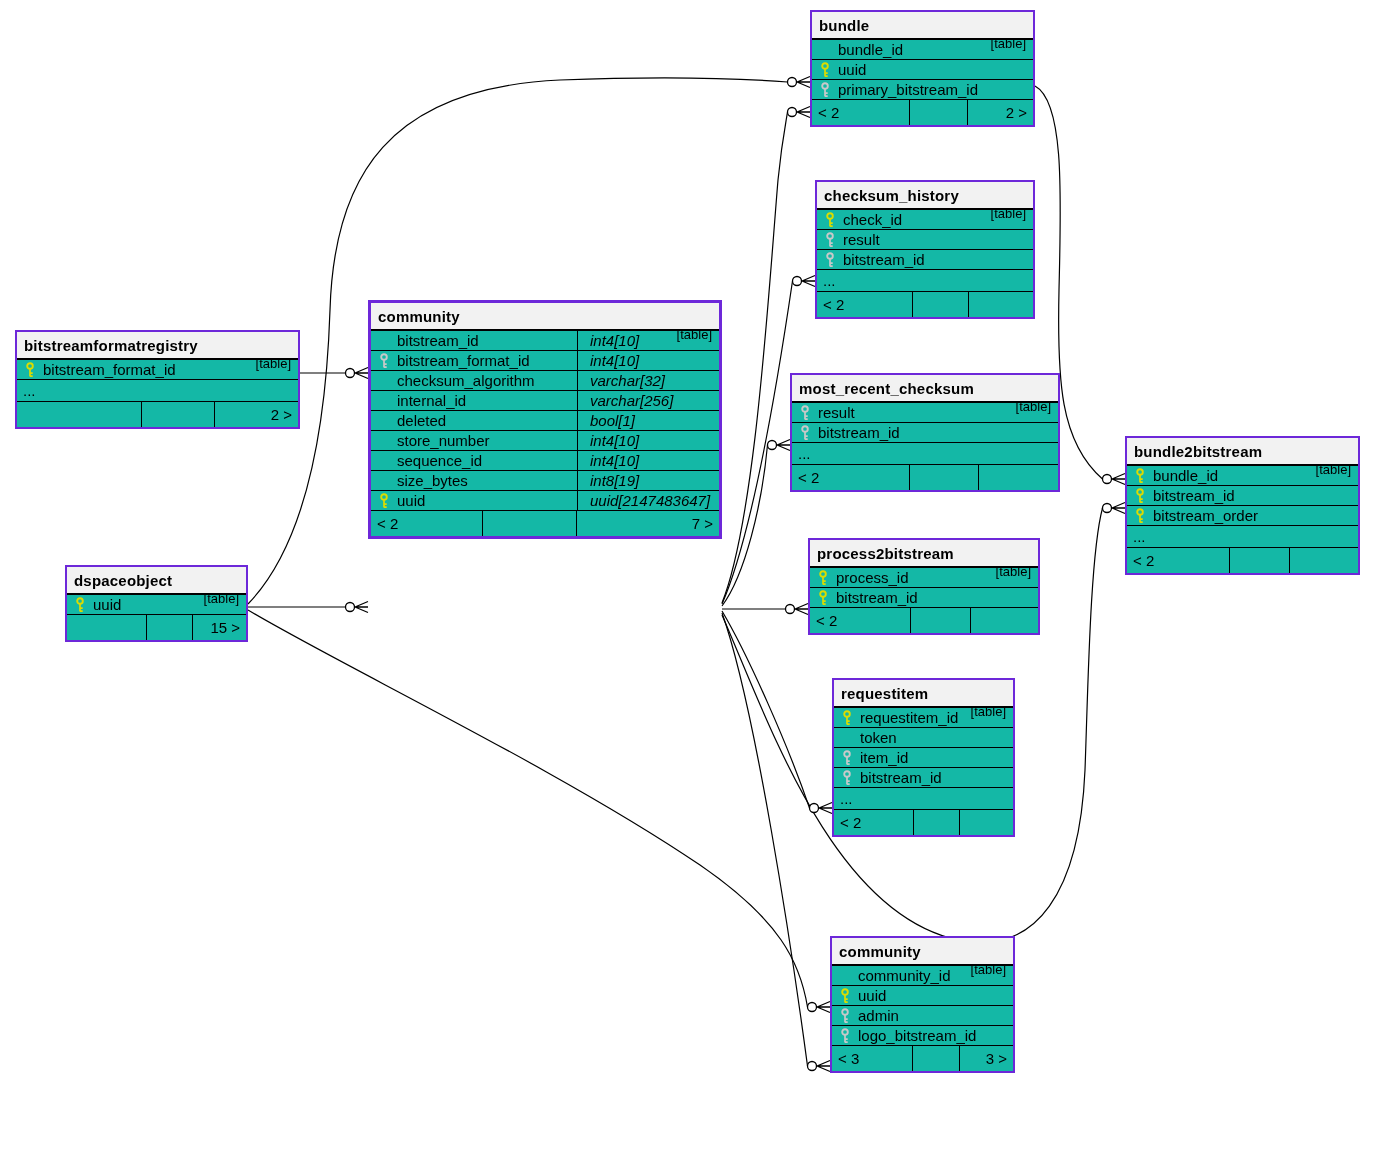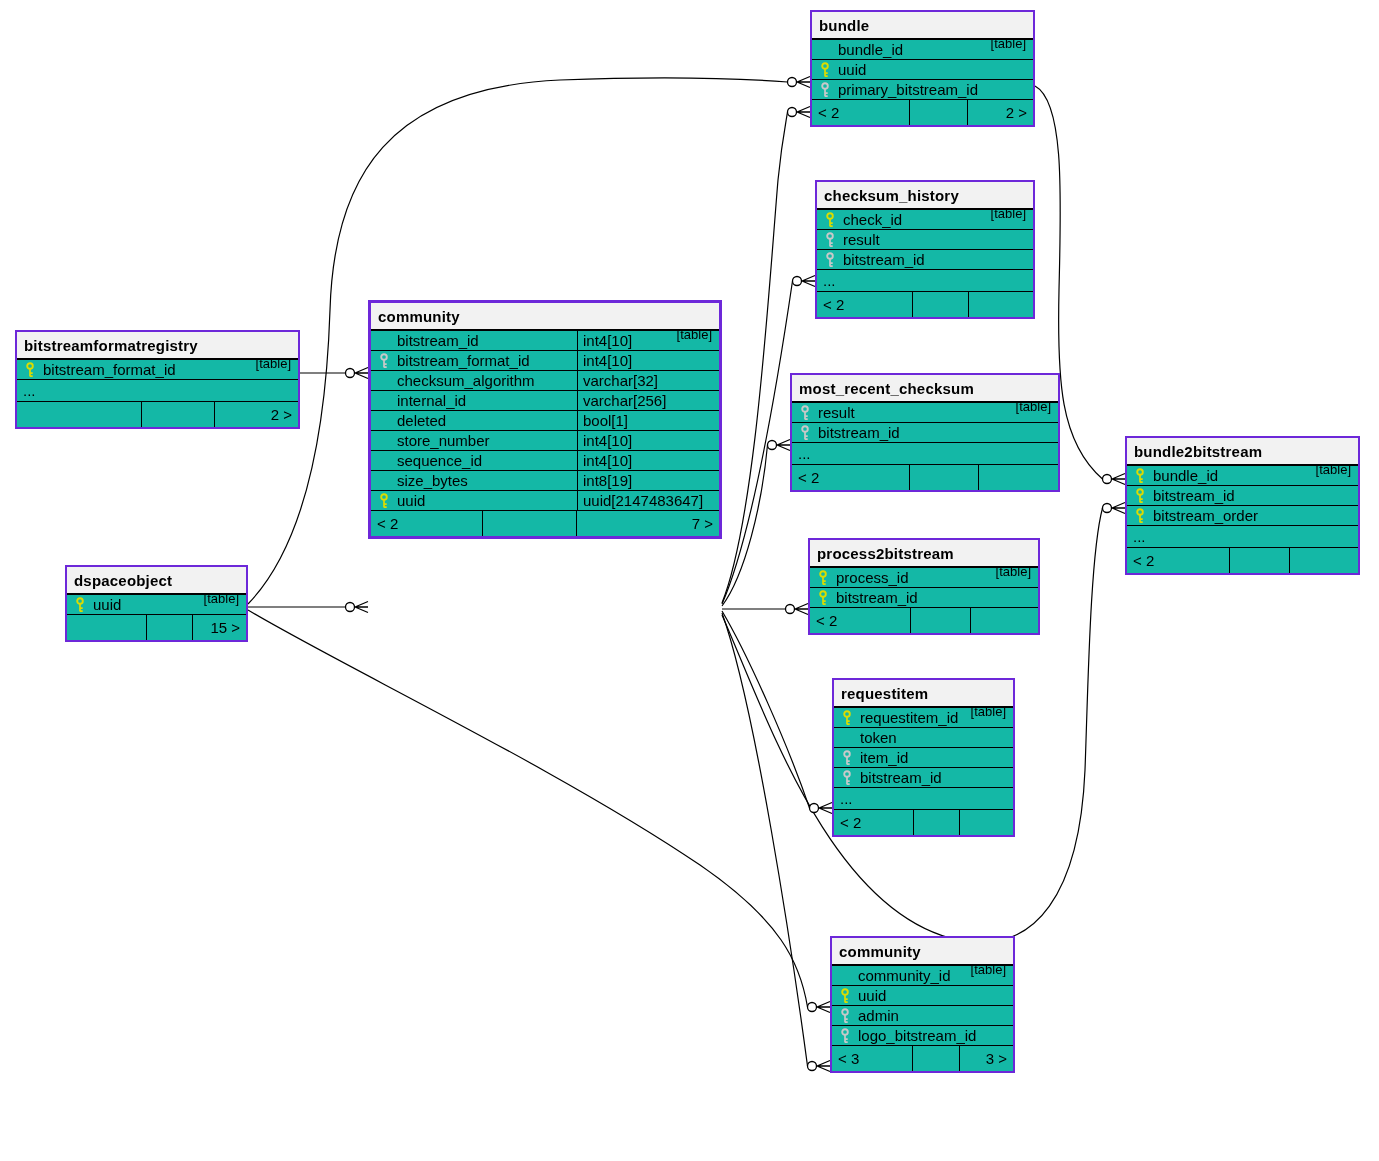--- a/index.html
+++ b/index.html
@@ -20,21 +20,21 @@
   .ttype{font-size:13px;margin-top:36px;}
   .row{display:flex;align-items:center;height:20px;border-bottom:1px solid #000;
        font-size:15px;box-sizing:border-box;}
   .row.erow{height:22px;}
   .keyicon{flex:0 0 26px;display:flex;align-items:center;justify-content:center;}
   .keyicon.pk{color:#dcdc00;}
   .keyicon.fk{color:#c9c9c9;}
   .cname{white-space:nowrap;}
   .cname.noind{padding-left:6px;}
   .ctype{flex:0 0 142px;margin-left:auto;border-left:1px solid #000;height:100%;
-         display:flex;align-items:center;padding-left:5px;box-sizing:border-box;white-space:nowrap;}
+         display:flex;align-items:center;padding-left:12px;box-sizing:border-box;white-space:nowrap;font-style:italic;}
   .tfoot{display:flex;height:25px;font-size:15px;}
   .fcell{display:flex;align-items:center;box-sizing:border-box;height:100%;}
   .fl{flex:0 0 44%;padding-left:6px;}
   .fm{flex:0 0 26%;border-left:1px solid #000;}
   .fr{flex:1;border-left:1px solid #000;justify-content:flex-end;padding-right:6px;}
   .bs .fl{flex:0 0 32%;}
   .bs .fm{flex:0 0 27%;}
   .credit{position:absolute;left:18px;top:1162px;font-size:11px;z-index:2;}
 </style>
 </head>

